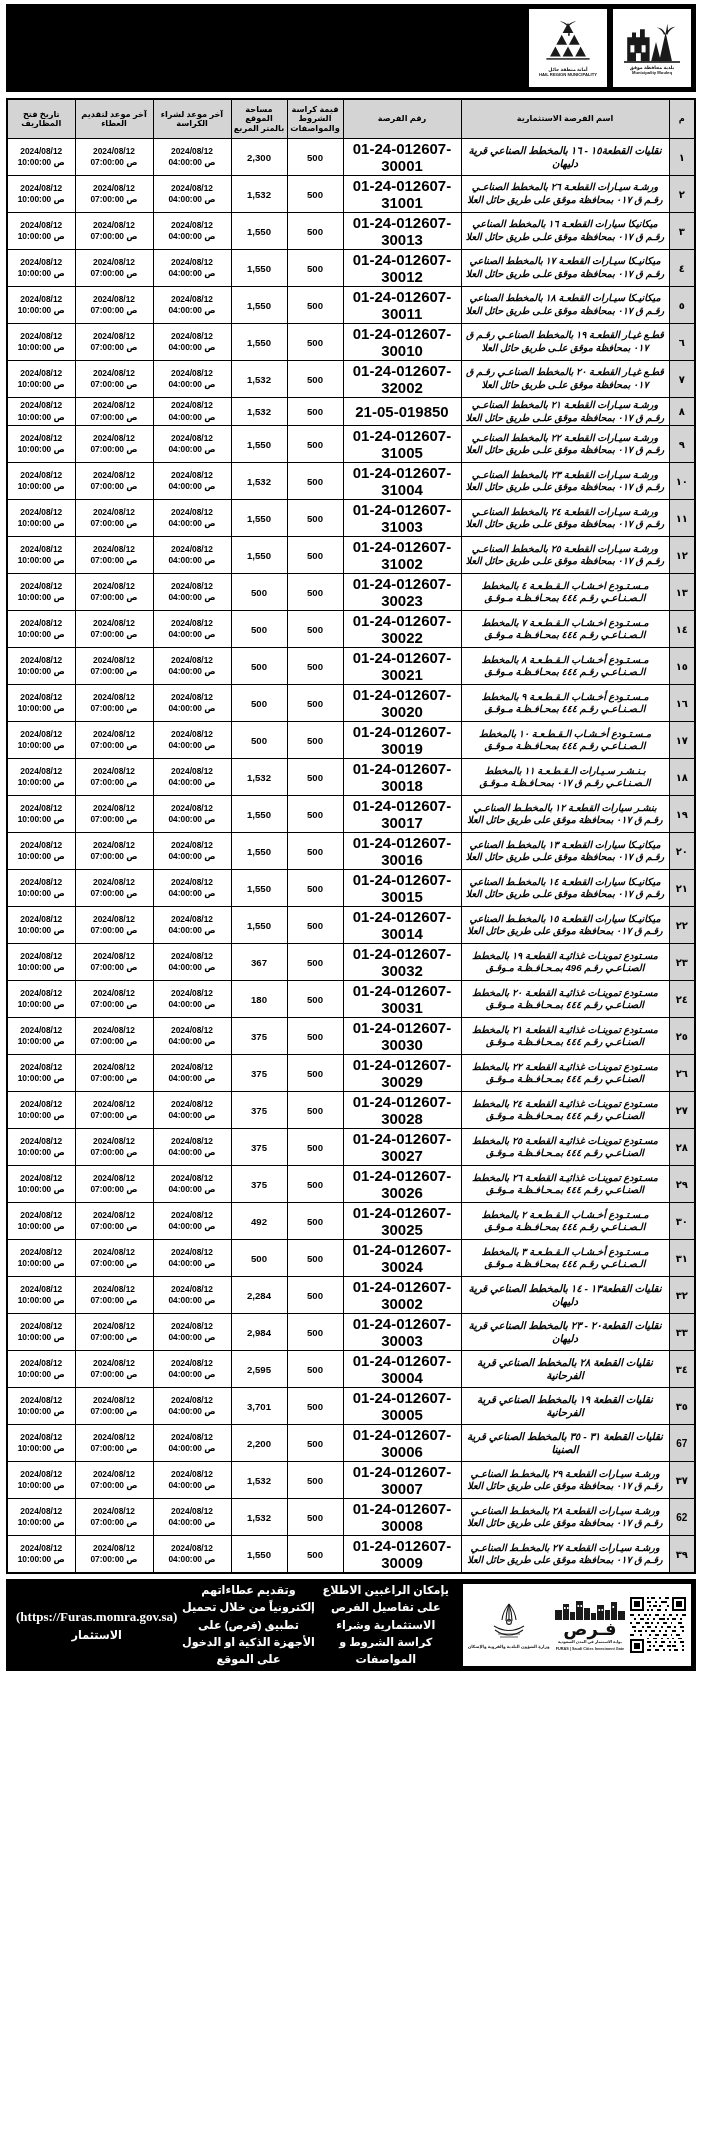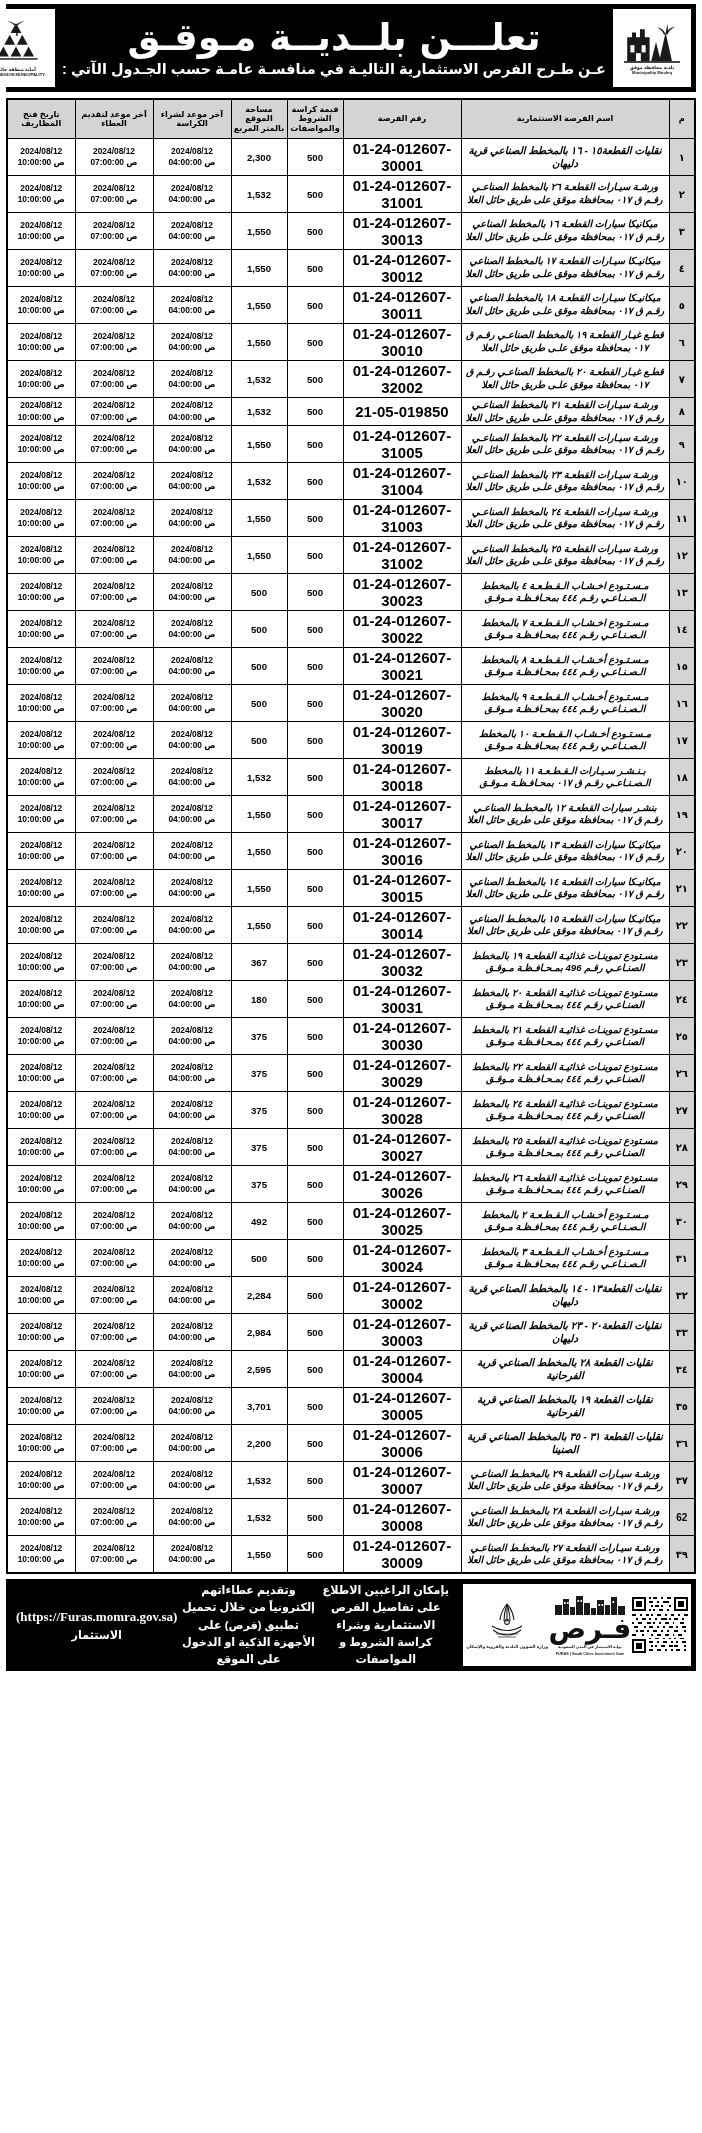--- a/index.html
+++ b/index.html
@@ -78,21 +78,21 @@
   .footer{
     display:flex;border:2px solid #000;margin-top:5px;background:#000;
     height:92px;box-sizing:border-box;align-items:stretch;
   }
   .footer-logos{
     background:#fff;flex:0 0 228px;display:flex;align-items:center;
     justify-content:space-around;margin:3px;padding:2px 3px;box-sizing:border-box;
   }
   .qr{width:56px;height:56px;}
   .furas-logo{display:flex;flex-direction:column;align-items:center;}
-  .furas-word{font-size:28px;font-weight:bold;color:#111;line-height:1;
+  .furas-word{font-size:18px;font-weight:bold;color:#111;line-height:1;
               letter-spacing:1px;font-family:"DejaVu Sans",sans-serif;}
   .furas-cap{font-size:3.8px;color:#222;text-align:center;margin-top:2px;
              line-height:1.3;font-weight:bold;}
   .momra{display:flex;flex-direction:column;align-items:center;}
   .momra-cap{font-size:4.2px;color:#222;text-align:center;margin-top:2px;
              line-height:1.35;font-weight:bold;}
   .footer-text{
     flex:1;color:#fff;display:flex;flex-direction:row;justify-content:center;
     align-items:center;padding:4px 8px;text-align:center;
   }
@@ -119,24 +119,20 @@
         <path d="M52 16 q-4 -8 -11 -8 q7 3 9 9 Z" fill="#1a1a1a"></path>
         <path d="M52 15 q2 -9 2 -12 q1 4 1 12 Z" fill="#1a1a1a"></path>
         <rect x="0" y="50" width="70" height="2" fill="#1a1a1a"></rect>
       </svg>
       <div class="logo-cap">
         <span>بلدية محافظة موقق</span>
         <span class="en">Municipality Mouleq</span>
       </div>
     </div>
 
-    <div class="banner-mid">
-      <div class="banner-title">تعلـــن بلــديــة مـوقـق</div>
-      <div class="banner-sub">عـن طـرح الفرص الاستثمارية التاليـة في منافسـة عامـة حسب الجـدول الآتي :</div>
-    </div>
 
     <div class="logo-box left-logo">
       <svg class="emblem-hail" viewBox="0 0 60 50">
         <g fill="#1a1a1a">
           <path d="M30 4 L36 15 L24 15 Z"></path>
           <path d="M23 17 L29 28 L17 28 Z"></path>
           <path d="M37 17 L43 28 L31 28 Z"></path>
           <path d="M16 30 L22 41 L10 41 Z"></path>
           <path d="M30 30 L36 41 L24 41 Z"></path>
           <path d="M44 30 L50 41 L38 41 Z"></path>
@@ -836,21 +832,21 @@
           <td class="dt">
             <span class="d">2024/08/12</span>
             <span class="t">07:00:00 ص</span>
           </td>
           <td class="dt">
             <span class="d">2024/08/12</span>
             <span class="t">10:00:00 ص</span>
           </td>
         </tr>
         <tr>
-          <td class="seq">٣٦</td>
+          <td class="seq">67</td>
           <td class="name">نقليات القطعة ٣١ - ٣٥ بالمخطط الصناعي قرية الصنينا</td>
           <td class="num">01-24-012607-30006</td>
           <td class="fee">500</td>
           <td class="area">2,200</td>
           <td class="dt">
             <span class="d">2024/08/12</span>
             <span class="t">04:00:00 ص</span>
           </td>
           <td class="dt">
             <span class="d">2024/08/12</span>

